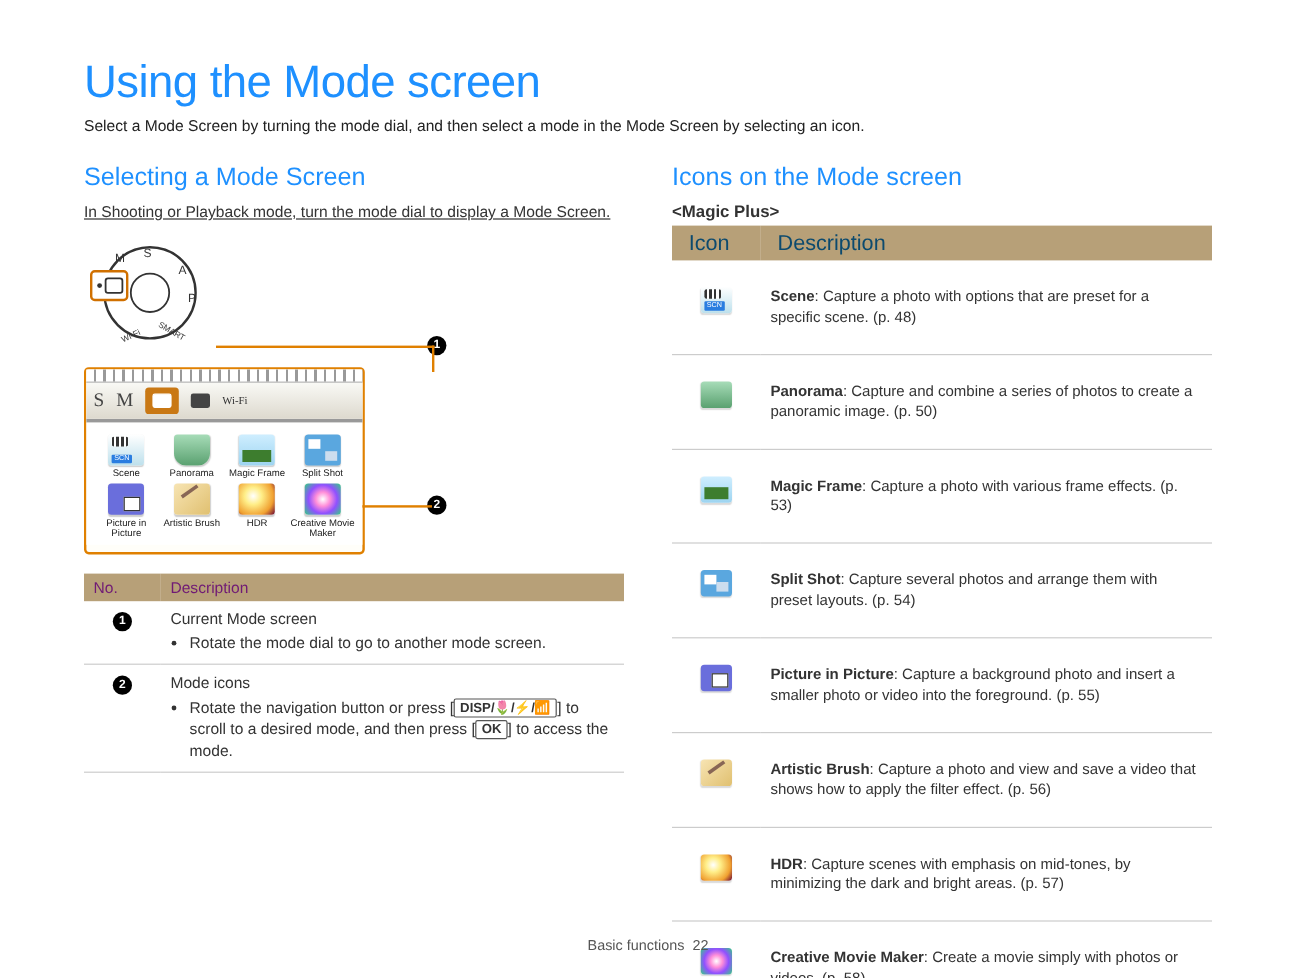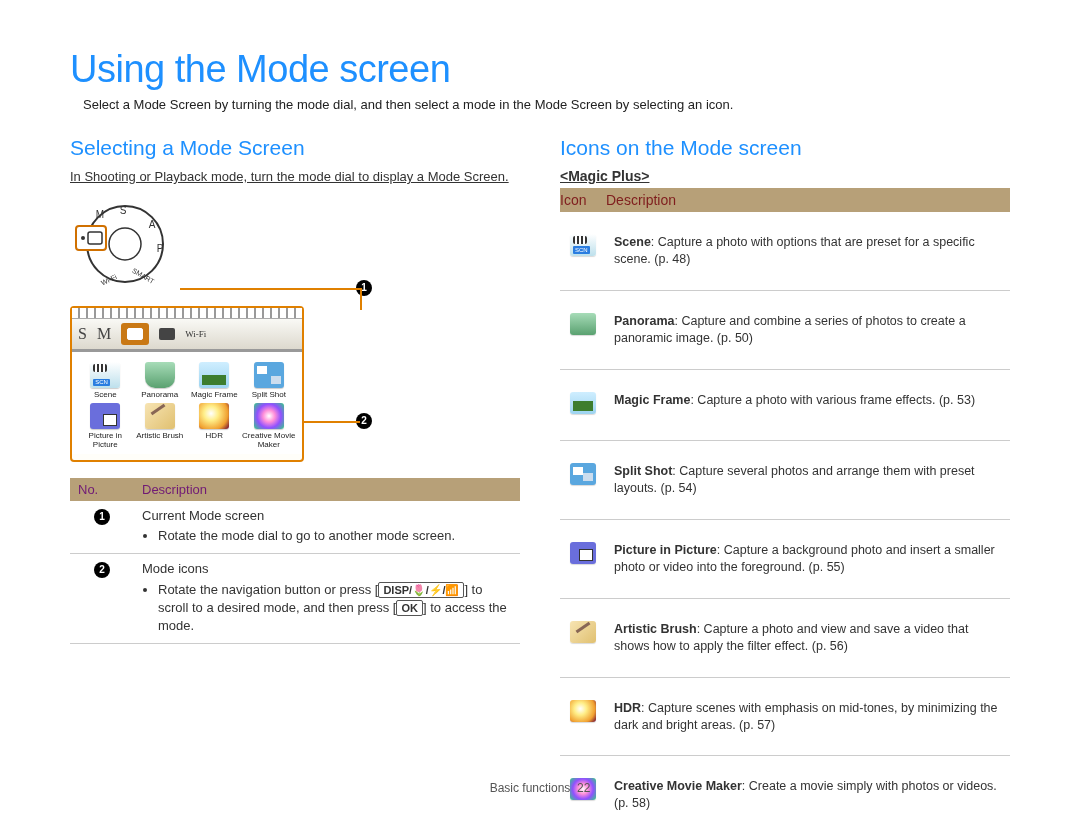--- a/index.html
+++ b/index.html
@@ -18,21 +18,21 @@
   h1.page-title {
     font-size: 38px;
     font-weight: 400;
     color: #1e90ff;
     margin: 0 0 6px 0;
     letter-spacing: -0.5px;
     font-family: Arial, sans-serif;
   }
   .intro {
     font-size: 13px;
-    margin: 0 0 20px 13px;
+    margin: 0 0 20px 0;
     color: #222;
   }
   .cols {
     display: flex;
     gap: 40px;
   }
   .col {
     flex: 1;
   }
   h2.section-title {
@@ -173,30 +173,30 @@
   table.desc td {
     padding:6px 8px;
     vertical-align:top;
     border-bottom:1px solid #ccc;
     line-height:1.4;
   }
   table.desc td.nocell{text-align:center;}
   .bullet-list{margin:2px 0 0 0;padding-left:16px;}
   .bullet-list li{margin-bottom:2px;}
 
-  .subhead {font-weight:bold;font-size:14px;margin:6px 0 4px 0;text-decoration:underline;}
+  .subhead {font-weight:bold;font-size:14px;margin:6px 0 4px 0;}
 
   table.icons {
     width:100%;
     border-collapse:collapse;
     font-size:12.5px;
   }
   table.icons thead th{
-    background:#b7a078;color:#7f1d1d;font-weight:400;text-align:left;
-    padding:4px 0;font-size:14px;
+    background:#b7a078;color:#0c4a6e;font-weight:400;text-align:left;
+    padding:4px 14px;font-size:18px;
   }
   table.icons thead th:first-child{width:46px;}
   table.icons td{
     padding:22px 8px;
     border-bottom:1px solid #ccc;
     vertical-align:top;
     line-height:1.35;
   }
   table.icons td.icell{text-align:center;}
   .ti {width:26px;height:22px;display:inline-block;border-radius:3px;box-shadow:0 1px 1px rgba(0,0,0,.15);}

